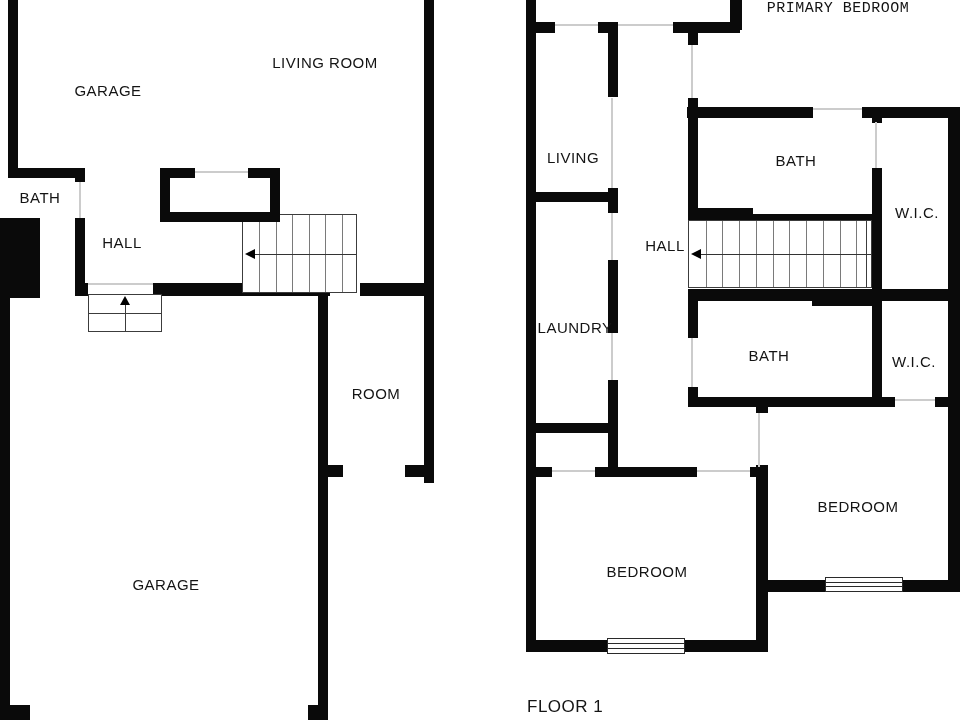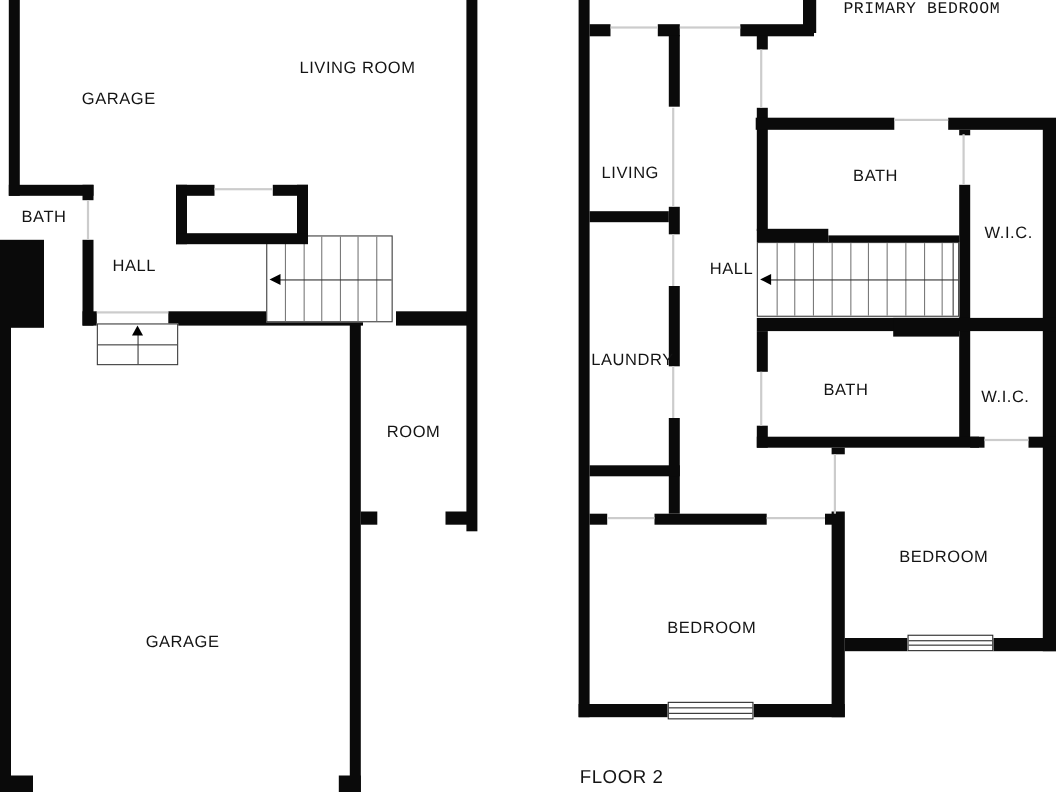--- a/index.html
+++ b/index.html
@@ -25,21 +25,21 @@
     font-size:17px;
     letter-spacing:.5px;
     color:#141414;
     z-index:4;
   }
 </style>
 </head>
 <body>
 
 <div id="floorplan-canvas">
-  <div class="floor-caption" style="left: 527px; top: 697px;">FLOOR 2</div>
+  <div class="floor-caption" style="left: 527px; top: 697px;">FLOOR 1</div>
 <div style="position: absolute; left: 0px; top: 0px; width: 100%; height: 100%;">
       <div style="position: absolute; left: 8px; top: 0px; width: 10px; height: 178px; background: rgb(10, 10, 10); z-index: 1;"></div>
       <div style="position: absolute; left: 8px; top: 168px; width: 77px; height: 10px; background: rgb(10, 10, 10); z-index: 1;"></div>
       <div style="position: absolute; left: 75px; top: 168px; width: 10px; height: 14px; background: rgb(10, 10, 10); z-index: 1;"></div>
       <div style="position: absolute; left: 75px; top: 218px; width: 10px; height: 78px; background: rgb(10, 10, 10); z-index: 1;"></div>
       <div style="position: absolute; left: 0px; top: 218px; width: 40px; height: 80px; background: rgb(10, 10, 10); z-index: 1;"></div>
       <div style="position: absolute; left: 0px; top: 296px; width: 10px; height: 424px; background: rgb(10, 10, 10); z-index: 1;"></div>
       <div style="position: absolute; left: 0px; top: 705px; width: 30px; height: 15px; background: rgb(10, 10, 10); z-index: 1;"></div>
       <div style="position: absolute; left: 308px; top: 705px; width: 20px; height: 15px; background: rgb(10, 10, 10); z-index: 1;"></div>
       <div style="position: absolute; left: 318px; top: 283px; width: 10px; height: 437px; background: rgb(10, 10, 10); z-index: 1;"></div>

